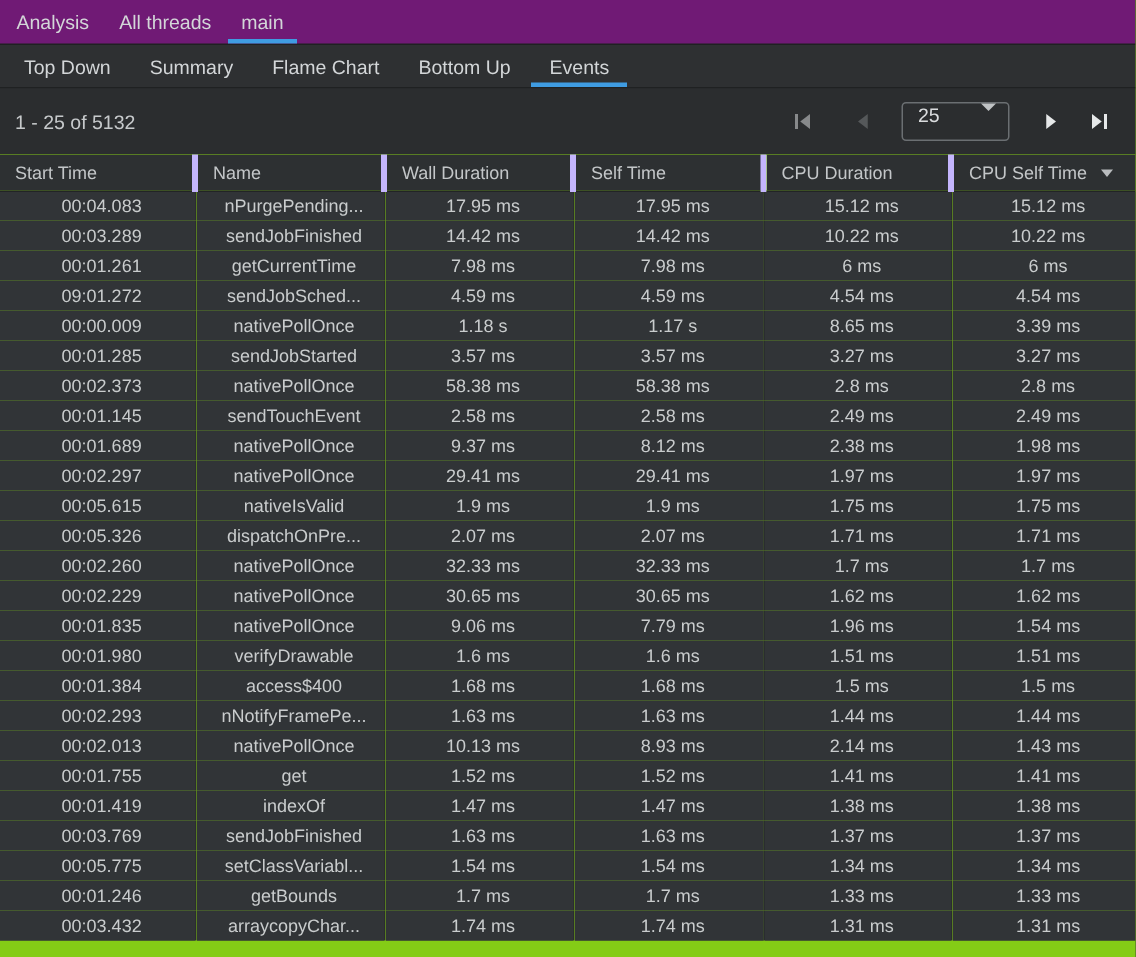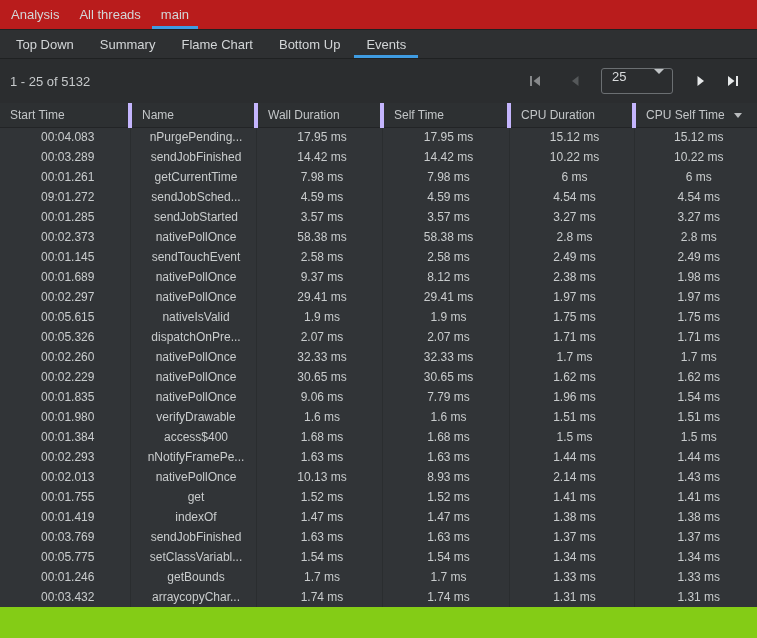--- a/index.html
+++ b/index.html
@@ -9,21 +9,21 @@
     font-family: "Liberation Sans", sans-serif;
     color: #c9cccd;
     overflow: hidden;
     -webkit-font-smoothing: antialiased;
   }
   .app { width: 757px; height: 638px; display: flex; flex-direction: column; }
 
   
   .topbar {
     height: 30px; flex: 0 0 30px;
-    background: #b91c1c;
+    background: #701a75;
     border-bottom: 1px solid #1f2122;
     display: flex; align-items: stretch; padding-left: 2px;
   }
   .tab {
     display: flex; align-items: center;
     padding: 0 9px; font-size: 13px; color: #d3d6d8;
     position: relative; cursor: default; white-space: nowrap;
   }
   .tab + .tab { margin-left: 2px; }
   .tab.selected::after {
@@ -213,20 +213,28 @@
           </tr>
           <tr>
             <td>09:01.272</td>
             <td>sendJobSched...</td>
             <td>4.59 ms</td>
             <td>4.59 ms</td>
             <td>4.54 ms</td>
             <td>4.54 ms</td>
           </tr>
           <tr>
+            <td>00:00.009</td>
+            <td>nativePollOnce</td>
+            <td>1.18 s</td>
+            <td>1.17 s</td>
+            <td>8.65 ms</td>
+            <td>3.39 ms</td>
+          </tr>
+          <tr>
             <td>00:01.285</td>
             <td>sendJobStarted</td>
             <td>3.57 ms</td>
             <td>3.57 ms</td>
             <td>3.27 ms</td>
             <td>3.27 ms</td>
           </tr>
           <tr>
             <td>00:02.373</td>
             <td>nativePollOnce</td>

